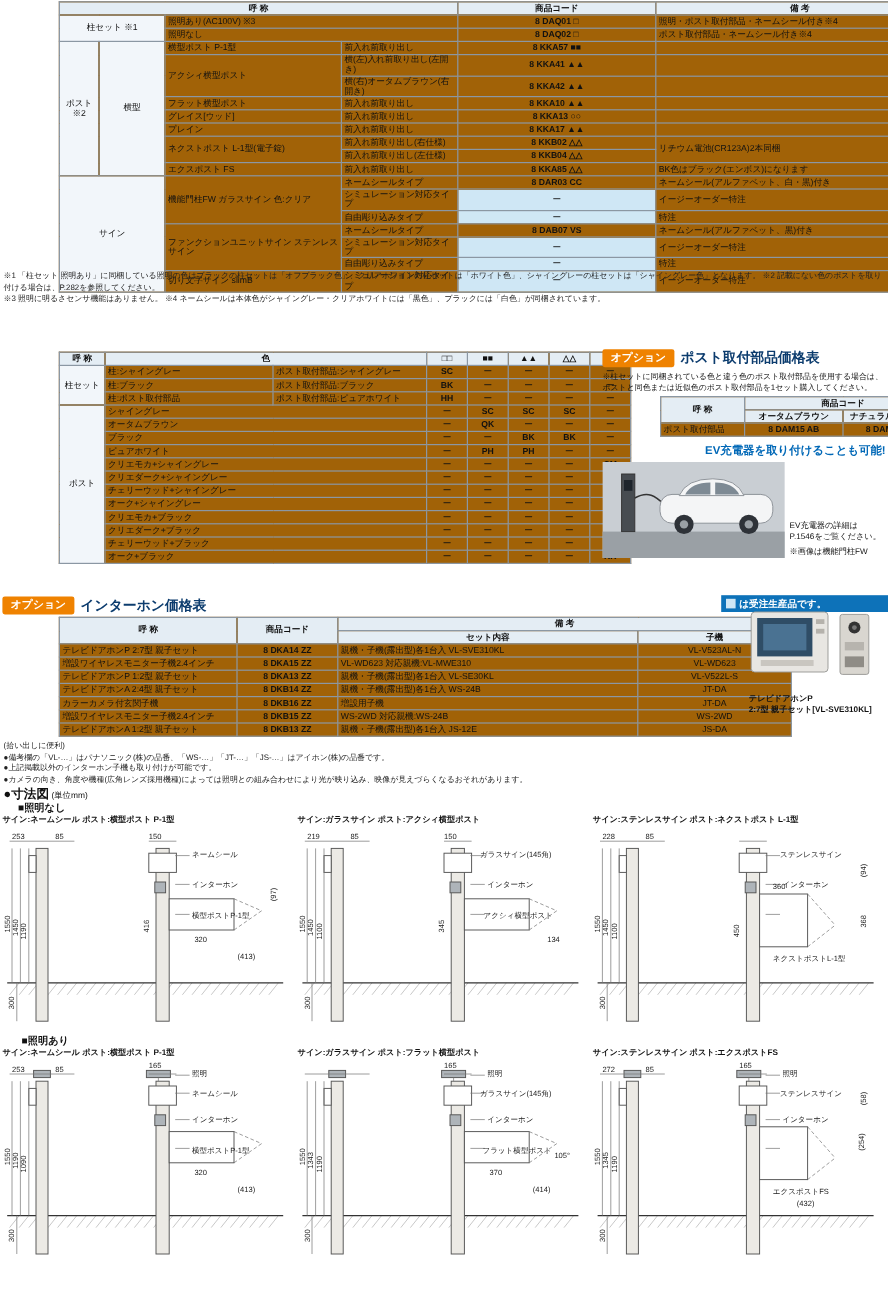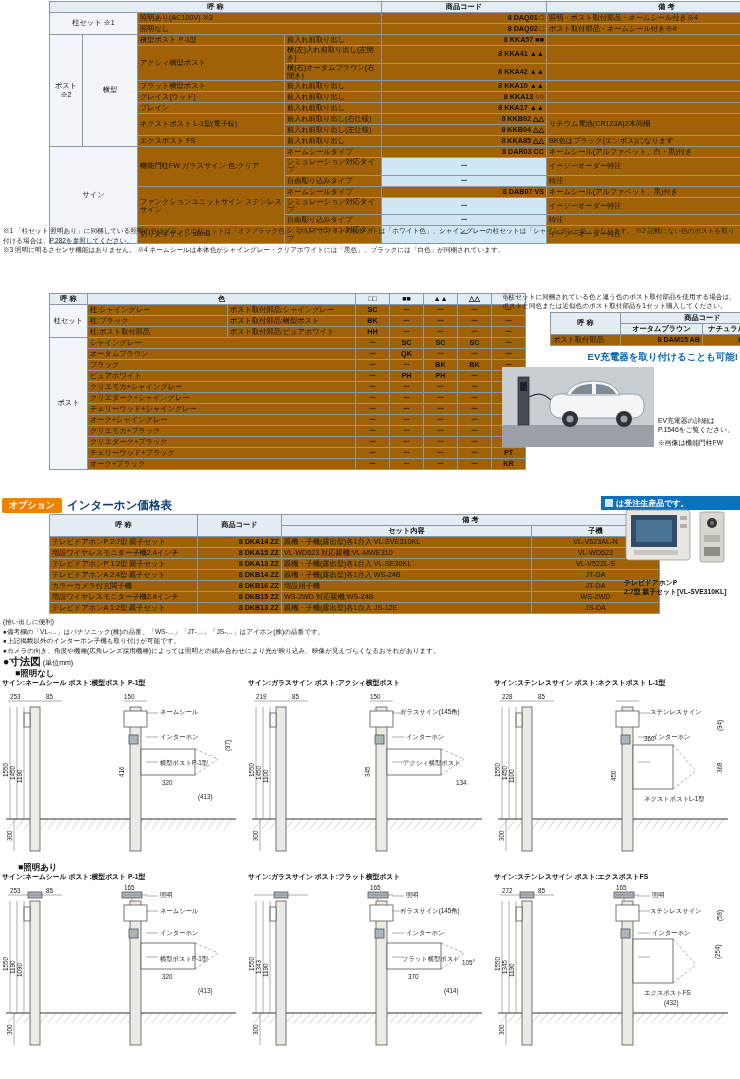--- a/index.html
+++ b/index.html
@@ -5,21 +5,21 @@
   html,body{margin:0;padding:0;background:#fff;}
   body{font-family:"Liberation Sans",sans-serif;color:#111;}
   .sheet{position:relative;width:740px;height:1079px;background:#fff;overflow:hidden;}
   .abs{position:absolute;}
   
   .ptable{border-collapse:collapse;table-layout:fixed;background:#a16207;margin-left:48px;}
   .ptable td{border:1px solid #8b97a3;font-size:7.2px;line-height:1.15;height:10px;padding:0 2px;text-align:center;overflow:hidden;word-break:break-all;}
   .ptable td.h{background:#e4edf4;font-weight:bold;text-align:center;}
   .ptable td.grp{background:#f2f6fa;}
   .ptable td.left{text-align:left;}
-  .ptable td.code{font-weight:bold;text-align:right;white-space:nowrap;}
+  .ptable td.code{font-weight:bold;text-align:center;white-space:nowrap;}
   .ptable td.c{font-weight:bold;}
   .ptable td.ord{background:#cfe7f5;}
   .small-notes{position:absolute;font-size:6.6px;line-height:1.45;width:735px;color:#222;}
   .color-intro{position:absolute;font-size:8px;font-weight:bold;}
   
   .opt-badge{background:#ef8200;color:#fff;font-size:9px;font-weight:bold;padding:1px 7px;border-radius:2px;vertical-align:middle;display:inline-block;}
   .sec-title{font-size:11.5px;font-weight:bold;color:#0c3c6e;margin-left:5px;vertical-align:middle;display:inline-block;}
   .parts-panel{position:absolute;}
   .panel-note{font-size:6.6px;line-height:1.3;margin:3px 0 2px;}
   .ev-head{color:#0068b7;font-weight:bold;font-size:9.5px;margin:5px 0 3px;text-align:right;}
@@ -205,21 +205,21 @@
           <td class="left">柱:シャイングレー</td>
           <td class="left">ポスト取付部品:シャイングレー</td>
           <td class="c">SC</td>
           <td>ー</td>
           <td>ー</td>
           <td>ー</td>
           <td>ー</td>
         </tr>
         <tr>
           <td class="left">柱:ブラック</td>
-          <td class="left">ポスト取付部品:横型ポスト</td>
+          <td class="left">ポスト取付部品:ブラック</td>
           <td class="c">BK</td>
           <td>ー</td>
           <td>ー</td>
           <td>ー</td>
           <td>ー</td>
         </tr>
         <tr>
           <td class="left">柱:ポスト取付部品</td>
           <td class="left">ポスト取付部品:ピュアホワイト</td>
           <td class="c">HH</td>
@@ -322,20 +322,23 @@
           <td>ー</td>
           <td>ー</td>
           <td>ー</td>
           <td>ー</td>
           <td class="c">KR</td>
         </tr>
       </tbody>
     </table>
 
   <div class="parts-panel" style="left:502px;top:290px;width:236px;">
+    <div>
+      <span class="opt-badge">オプション</span><span class="sec-title">ポスト取付部品価格表</span>
+    </div>
     <div class="panel-note">※柱セットに同梱されている色と違う色のポスト取付部品を使用する場合は、ポストと同色または近似色のポスト取付部品を1セット購入してください。</div>
     <table id="t-parts" class="ptable" style="width:234px;">
         <colgroup>
           <col style="width: 70px;">
           <col style="width: 82px;">
           <col style="width: 82px;">
         </colgroup>
         <tbody>
           <tr>
             <td rowspan="2" class="h">呼 称</td>

